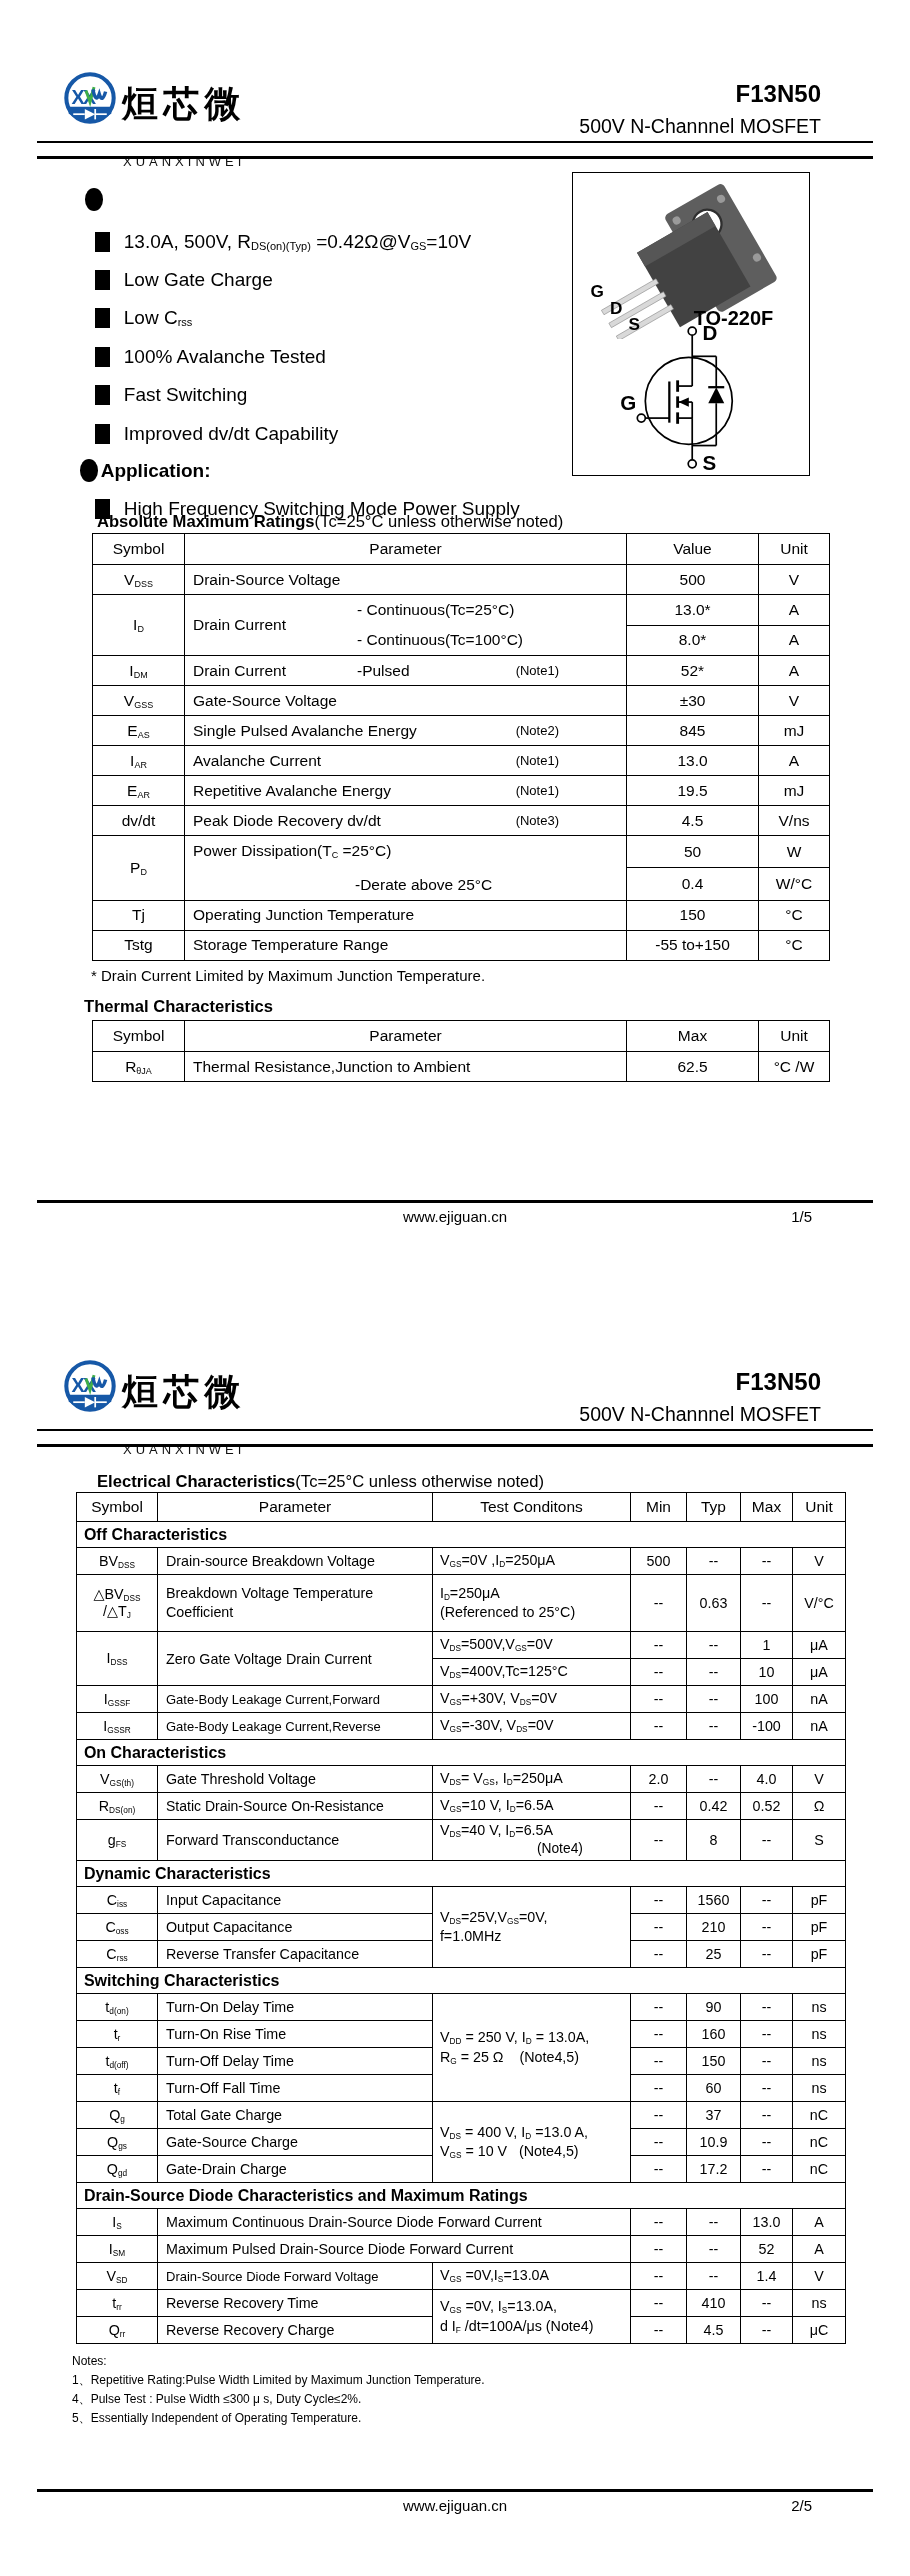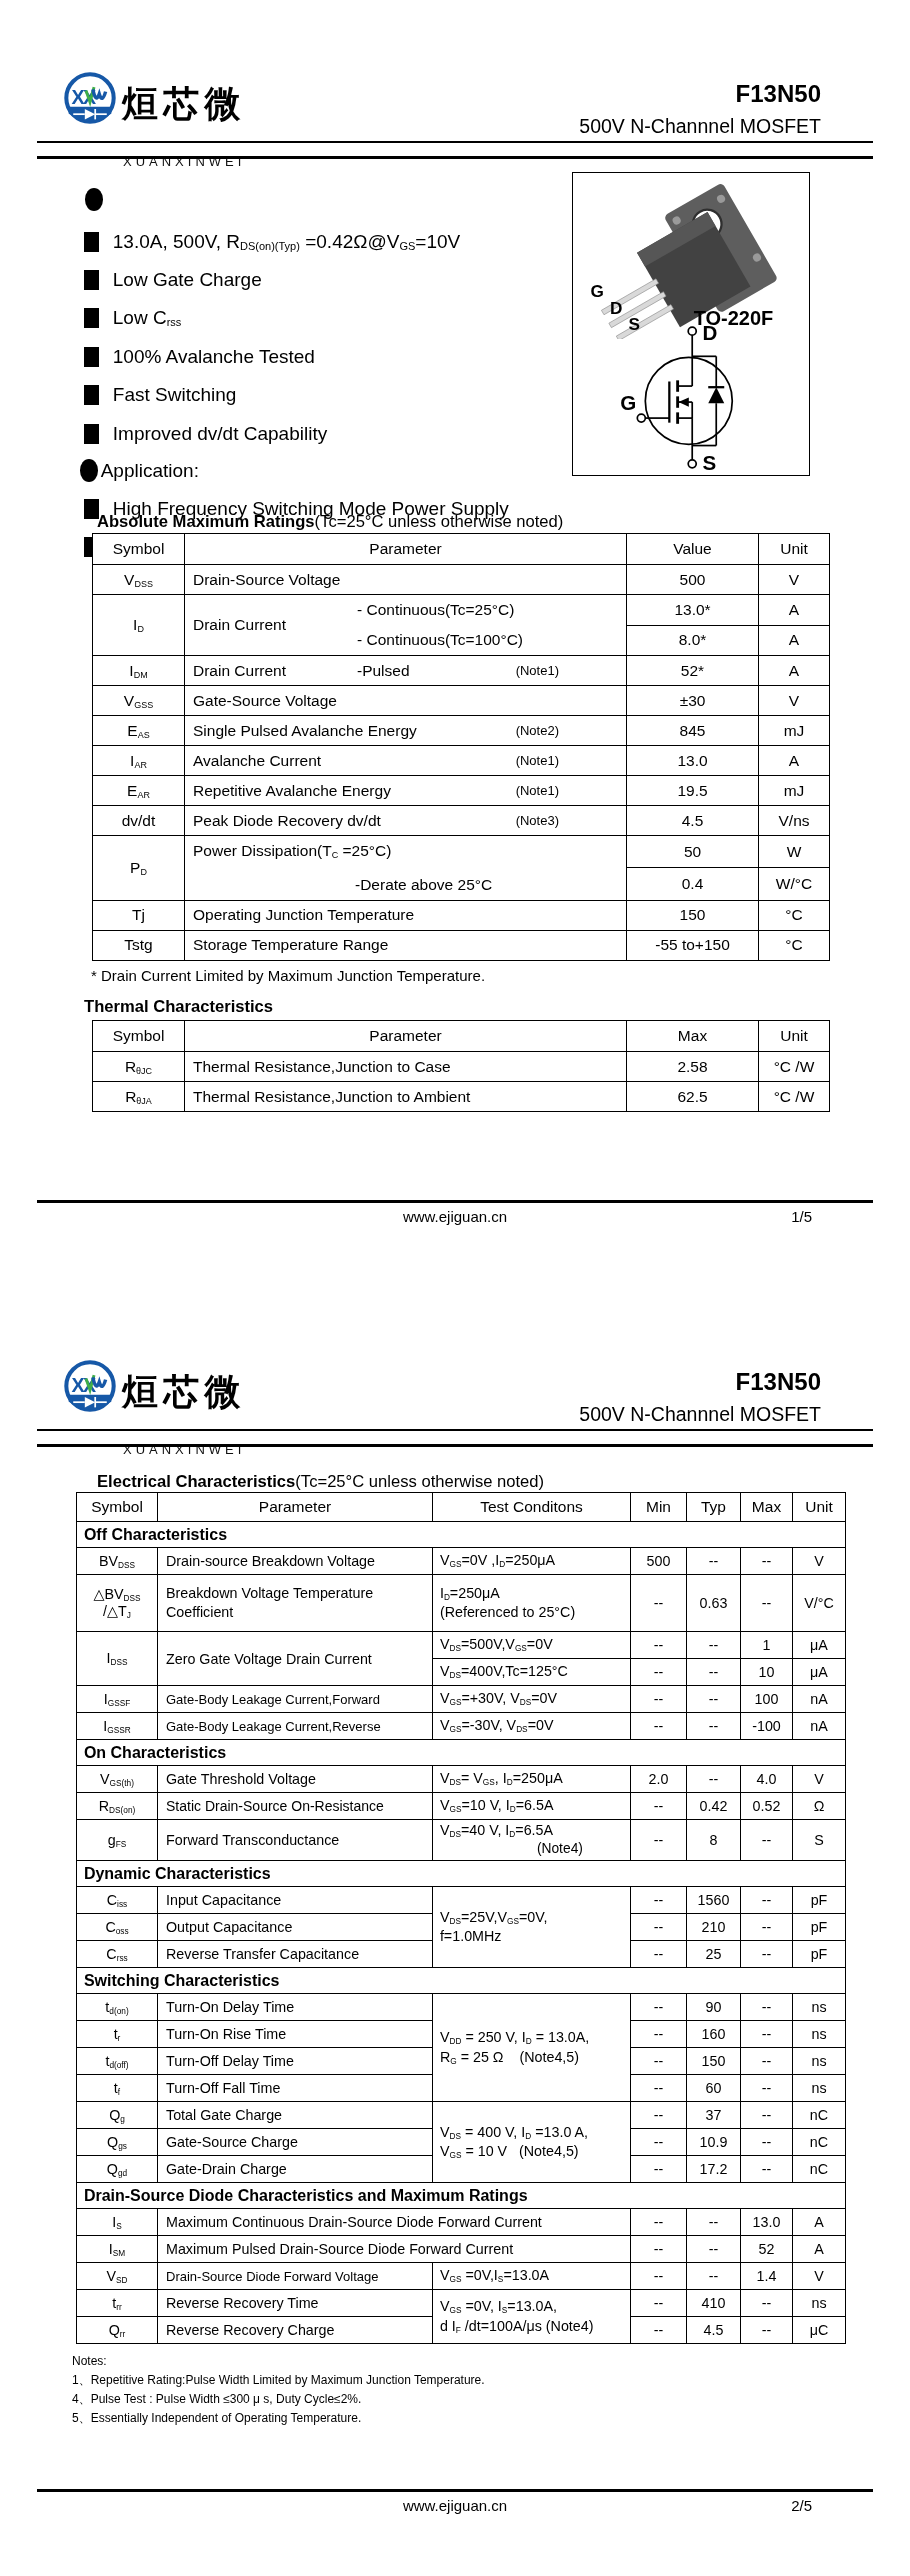--- a/index.html
+++ b/index.html
@@ -7,24 +7,24 @@
        font-family:"Liberation Sans",sans-serif;color:#000}
   .page{position:absolute;left:0;width:910px;height:1288px;overflow:hidden}
   .abs{position:absolute}
   .rule{position:absolute;left:37px;width:836px;background:#000}
   
   .brand-cn{font-size:36px;font-weight:bold;letter-spacing:5.2px;white-space:nowrap}
   .brand-en{font-size:13px;letter-spacing:4px;color:#111;white-space:nowrap}
   .part{font-size:24px;font-weight:bold;text-align:right}
   .subtitle{font-size:19.5px;text-align:right}
   
-  .feat{position:absolute;left:84px;display:flex;align-items:center;font-size:19px;white-space:nowrap}
+  .feat{position:absolute;left:95px;display:flex;align-items:center;font-size:19px;white-space:nowrap}
   .sq{width:15px;height:19.5px;background:#000;margin-right:13.8px;flex:none}
   .dot{width:18.4px;height:23px;background:#000;border-radius:50%;flex:none}
-  .apphead{font-weight:normal}
+  .apphead{font-weight:bold}
   sub{font-size:58%;vertical-align:-0.22em;letter-spacing:0}
   
   .headline{position:absolute;font-size:16.6px;font-weight:bold;white-space:nowrap}
   .headline .cond{font-weight:normal}
   
   table.t{position:absolute;border-collapse:collapse;table-layout:fixed;background:#fff}
   table.t td{border:1.1px solid #000;padding:0;text-align:center;vertical-align:middle;overflow:hidden}
   table.t1 td{font-size:15.5px}
   table.t2 td{font-size:14.3px}
   .pl{text-align:left !important;padding-left:8px !important}
@@ -307,26 +307,20 @@
         <col style="width:71px">
       </colgroup>
     <tbody>
         <tr style="height:31px">
       <td>Symbol</td>
       <td>Parameter</td>
       <td>Max</td>
       <td>Unit</td>
     </tr>
     <tr style="height:30px">
-      <td>R<sub>θJC</sub></td>
-      <td class="pl">Thermal Resistance,Junction to Case</td>
-      <td>2.58</td>
-      <td>°C /W</td>
-    </tr>
-    <tr style="height:30px">
       <td>R<sub>θJA</sub></td>
       <td class="pl">Thermal Resistance,Junction to Ambient</td>
       <td>62.5</td>
       <td>°C /W</td>
     </tr>
   </tbody>
     </table>
 
   <div class="rule" style="top:1200px;height:2.9px"></div>
   <div class="footer-site" style="top:1208px">www.ejiguan.cn</div>

